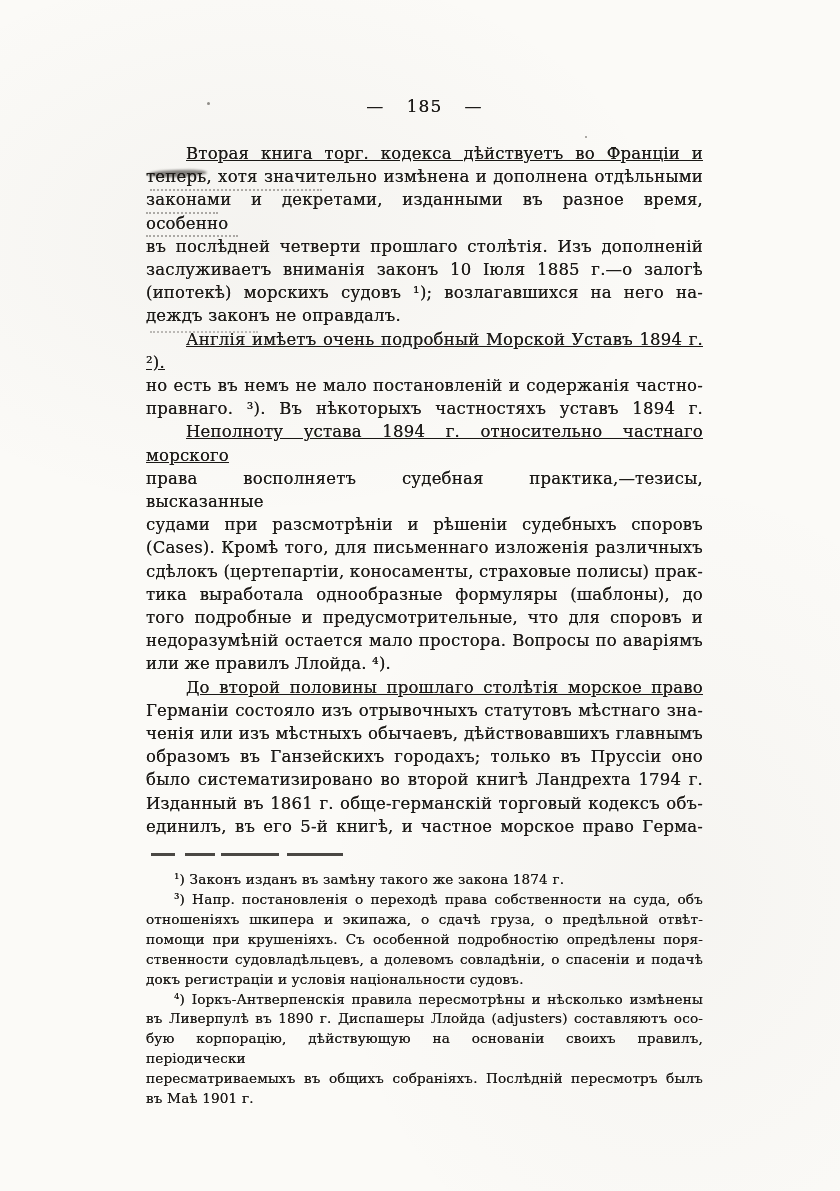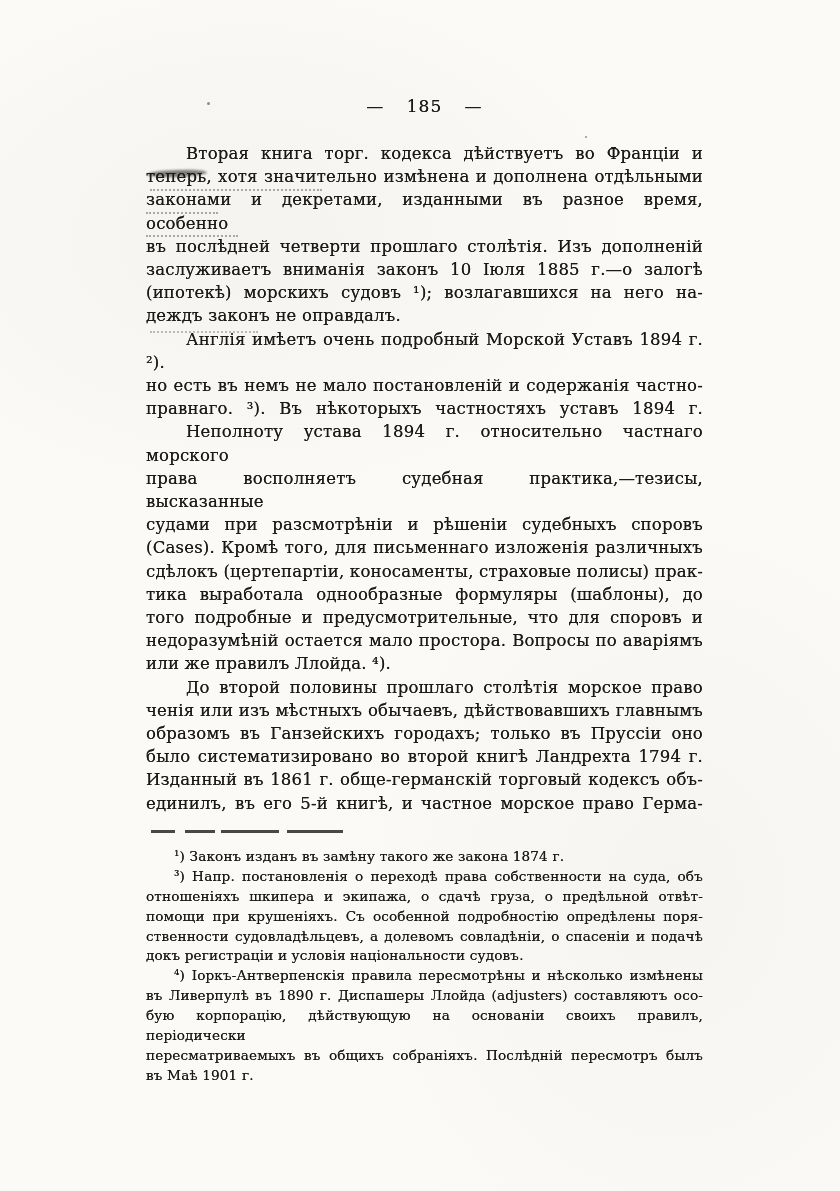--- a/index.html
+++ b/index.html
@@ -41,21 +41,21 @@
   .para { margin: 0; padding: 0; }
   .ln {
     font-size: 16.5px;
     line-height: 23.2px;
     text-align: justify;
     text-align-last: justify;
     white-space: normal;
     letter-spacing: 0.2px;
     text-shadow: 0 0 0.5px rgba(20,18,16,.8);
   }
-  .ln.first { text-indent: 40px; }
+  .ln.first { text-indent: 40px; text-decoration: underline; }
   .ln.last  { text-align-last: left; }
   .fnsep {
     margin: 15px 0 14px 5px;
     width: 192px;
     height: 3px;
     background: linear-gradient(90deg,
       #2b2824 0 24px, transparent 24px 34px,
       #2b2824 34px 64px, transparent 64px 70px,
       #2b2824 70px 128px, transparent 128px 136px,
       #2b2824 136px 192px);
@@ -131,20 +131,21 @@
       <div class="ln">(Cases). Кромѣ того, для письменнаго изложенія различныхъ</div>
       <div class="ln">сдѣлокъ (цертепартіи, коносаменты, страховые полисы) прак-</div>
       <div class="ln">тика выработала однообразные формуляры (шаблоны), до</div>
       <div class="ln">того подробные и предусмотрительные, что для споровъ и</div>
       <div class="ln">недоразумѣній остается мало простора. Вопросы по аваріямъ</div>
       <div class="ln last">или же правилъ Ллойда. ⁴).</div>
     </div>
 
     <div class="para">
       <div class="ln first">До второй половины прошлаго столѣтія морское право</div>
+      <div class="ln">Германіи состояло изъ отрывочныхъ статутовъ мѣстнаго зна-</div>
       <div class="ln">ченія или изъ мѣстныхъ обычаевъ, дѣйствовавшихъ главнымъ</div>
       <div class="ln">образомъ въ Ганзейскихъ городахъ; только въ Пруссіи оно</div>
       <div class="ln">было систематизировано во второй книгѣ Ландрехта 1794 г.</div>
       <div class="ln">Изданный въ 1861 г. обще-германскій торговый кодексъ объ-</div>
       <div class="ln">единилъ, въ его 5-й книгѣ, и частное морское право Герма-</div>
     </div>
 
     <div class="fnsep"></div>
 
     <div class="fn">

